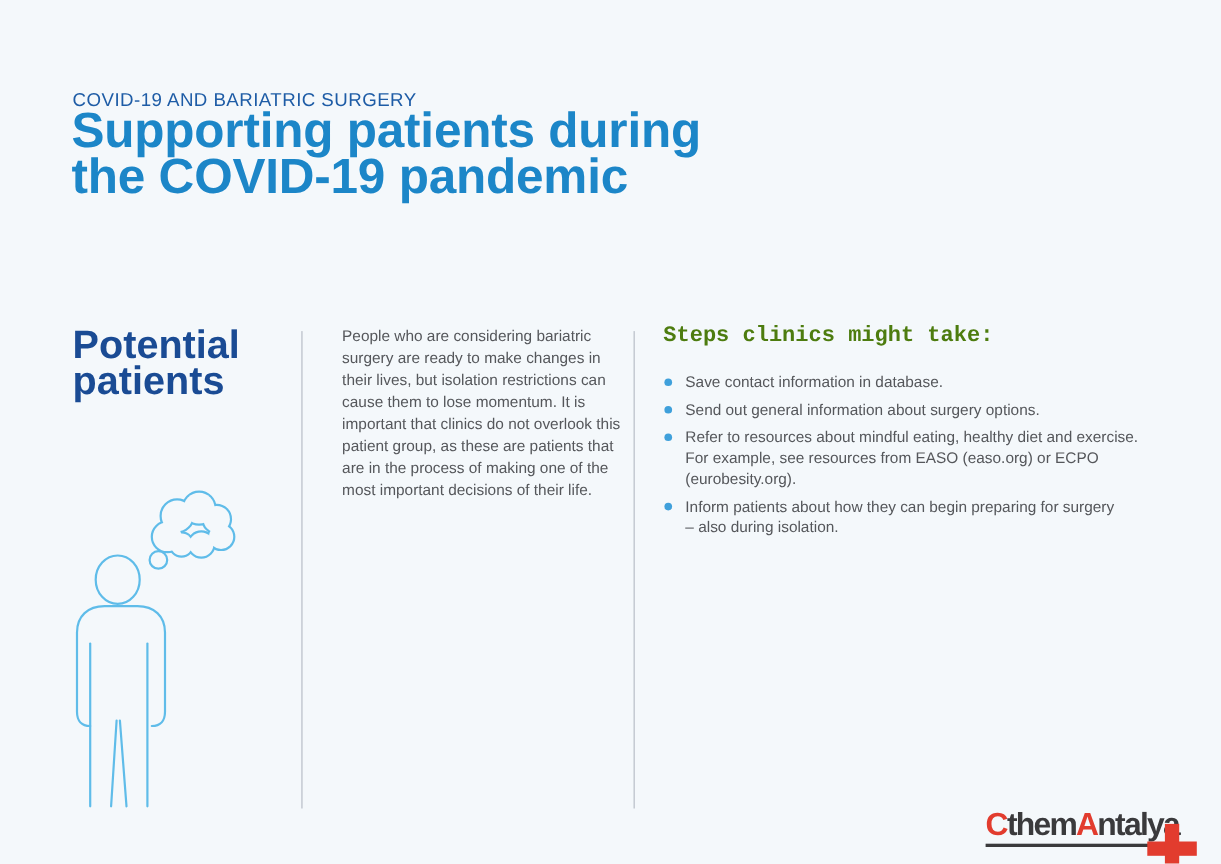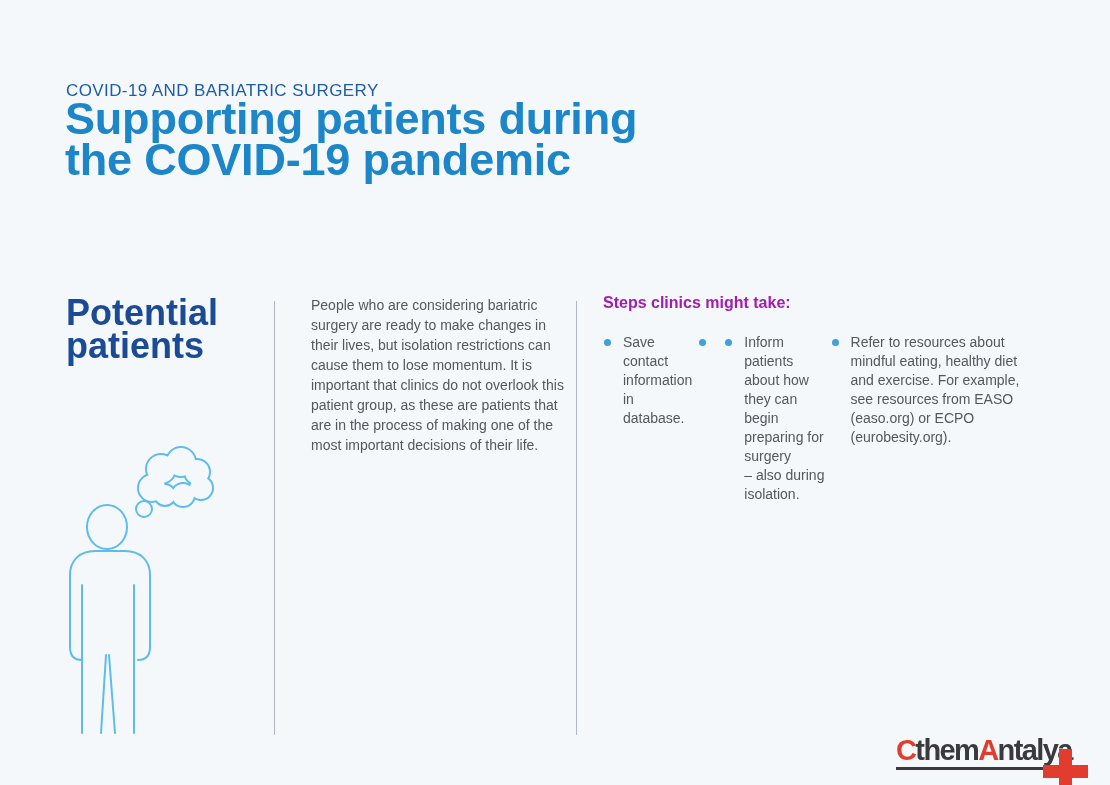--- a/index.html
+++ b/index.html
@@ -34,26 +34,27 @@
   .divider.d1 { left: 274px; }
   .divider.d2 { left: 576px; }
 
   .intro {
     position: absolute; left: 311px; top: 277px; width: 258px;
     font-size: 14px; line-height: 20px; color: #55575b; margin: 0;
   }
 
   .steps { position: absolute; left: 603px; top: 276px; width: 432px; }
   .steps-heading {
-    font-size: 16px; font-weight: bold; color: #a21caf;
+    font-size: 20px; font-weight: bold; color: #4d7c0f;
     margin: 0 0 21px 0;
+    font-family: Liberation Mono, monospace;
   }
   .steps-list {
     list-style: none; margin: 0; padding: 0;
-    display: flex; gap: 6px;
+    display: flex; flex-direction: column; gap: 6px;
   }
   .step {
     position: relative; padding-left: 20px;
     font-size: 14px; line-height: 19px; color: #55575b;
   }
   .step .dot {
     position: absolute; left: 1px; top: 6px;
     width: 7px; height: 7px; border-radius: 50%;
     background: #3fa0db;
   }
@@ -101,29 +102,30 @@
 
   <div class="steps">
     <h3 class="steps-heading">Steps clinics might take:</h3>
     <ul class="steps-list">
       <li class="step">
         <span class="dot"></span>
         <span class="step-text">Save contact information in database.</span>
       </li>
       <li class="step">
         <span class="dot"></span>
+        <span class="step-text">Send out general information about surgery options.</span>
+      </li>
+      <li class="step">
+        <span class="dot"></span>
+        <span class="step-text">Refer to resources about mindful eating, healthy diet and exercise. For example, see resources from EASO (easo.org) or ECPO (eurobesity.org).</span>
       </li>
       <li class="step">
         <span class="dot"></span>
         <span class="step-text">Inform patients about how they can begin preparing for surgery
 – also during isolation.</span>
-      </li>
-      <li class="step">
-        <span class="dot"></span>
-        <span class="step-text">Refer to resources about mindful eating, healthy diet and exercise. For example, see resources from EASO (easo.org) or ECPO (eurobesity.org).</span>
       </li>
     </ul>
   </div>
 
   <svg class="figure" width="250" height="300" viewBox="0 0 250 300" aria-hidden="true">
 
     <g stroke="#5fbce9" stroke-width="4" fill="none">
       <circle cx="97" cy="45" r="13"></circle>
       <circle cx="106" cy="26" r="14"></circle>
       <circle cx="126" cy="19" r="14"></circle>

